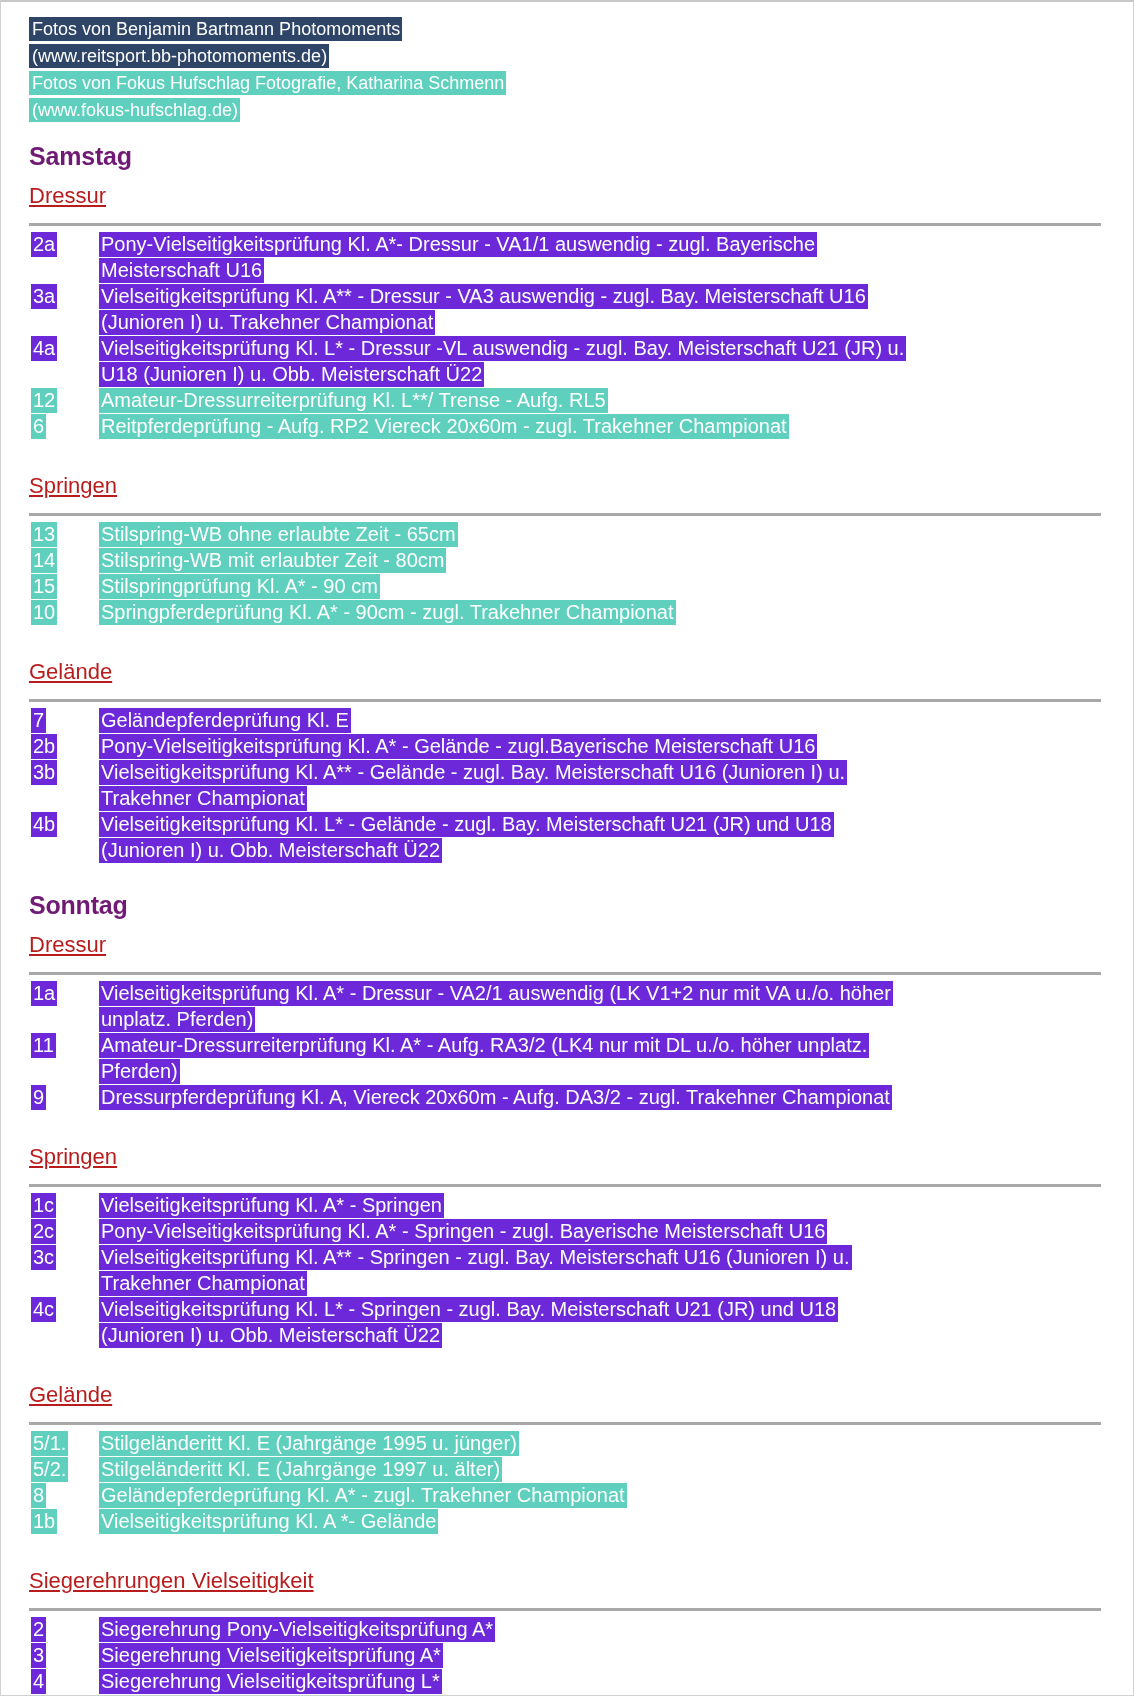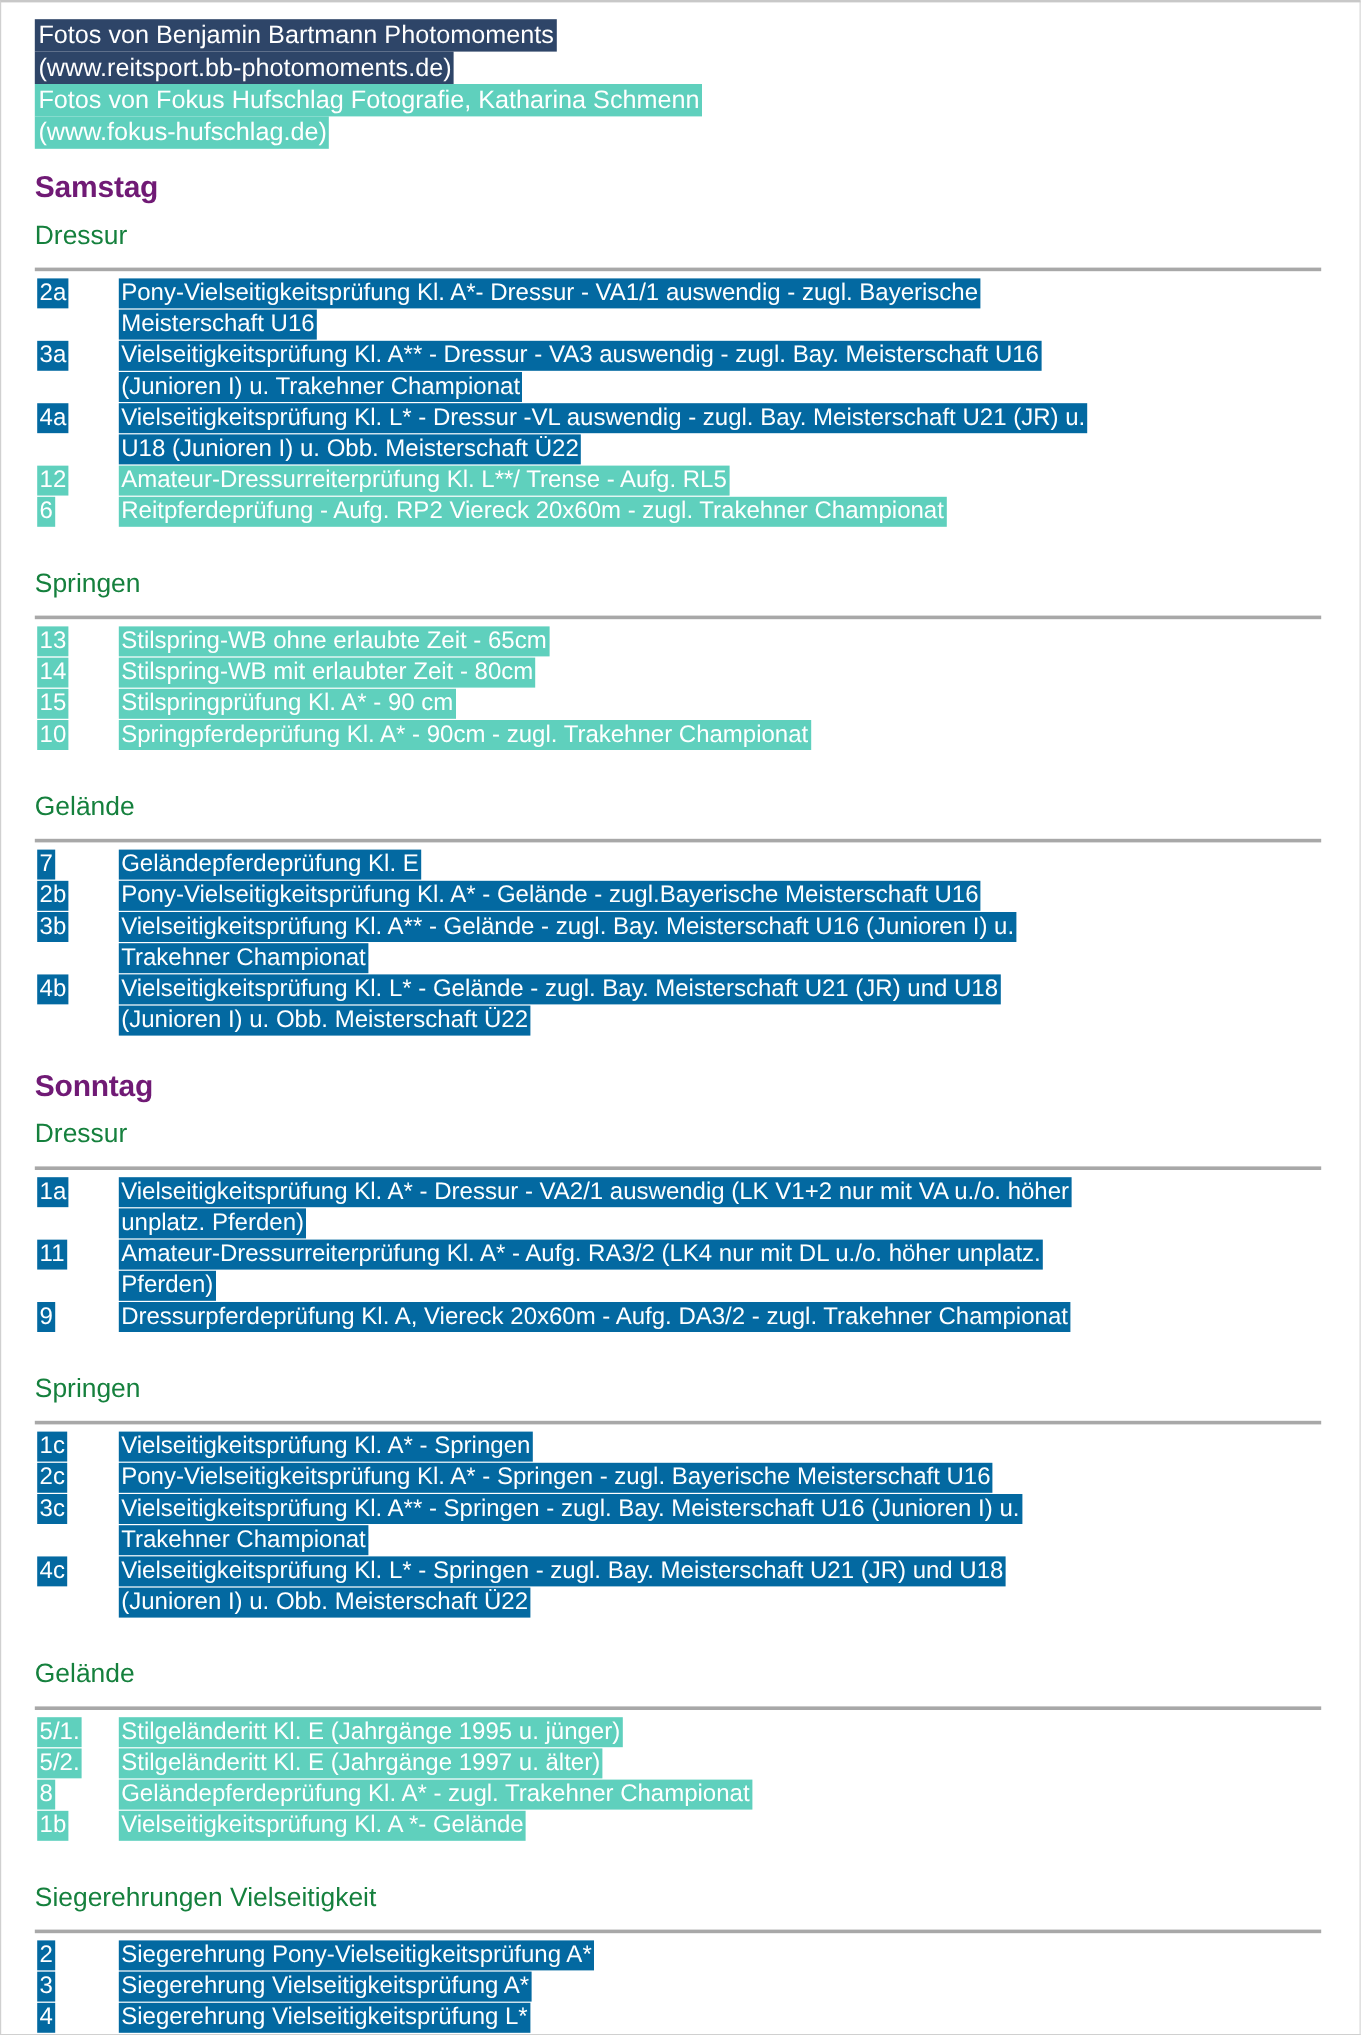--- a/index.html
+++ b/index.html
@@ -25,21 +25,21 @@
     padding: 14px 0 0 0;
   }
 
   
   .credits {
     margin: 0 0 18px 28px;
     max-width: 1060px;
   }
   .credit-line {
     display: block;
-    font-size: 21px;
+    font-size: 18px;
     line-height: 27px;
     color: #ffffff;
     white-space: pre-wrap;
   }
   .credit-line > span {
     display: inline;
     padding: 2px 2px 2px 3px;
     box-decoration-break: clone;
     -webkit-box-decoration-break: clone;
   }
@@ -50,22 +50,23 @@
   .day-heading {
     font-size: 25px;
     font-weight: bold;
     color: #701a75;
     margin: 6px 0 8px 28px;
     letter-spacing: -0.2px;
   }
   .sec-heading {
     font-size: 22px;
     font-weight: normal;
-    color: #15803d;
+    color: #b91c1c;
     margin: 12px 0 0 28px;
+    text-decoration: underline;
   }
 
   
   .rule {
     height: 3px;
     background: #a8a8a8;
     margin: 14px 0 5px 28px;
     width: 1072px;
   }
   .tbl {
@@ -96,21 +97,21 @@
   
   .row .num > i,
   .row .txt > i {
     font-style: normal;
     display: inline;
     padding: 1px 2px 2px 2px;
     box-decoration-break: clone;
     -webkit-box-decoration-break: clone;
   }
   .row.navy .num > i,
-  .row.navy .txt > i { background: #0369a1; text-align: right; }
+  .row.navy .txt > i { background: #6d28d9; text-align: right; }
   .row.teal .num > i,
   .row.teal .txt > i { background: #5fd0bd; }
 
   
   .row.navy .num.filled { background: #2e4568; }
 
   
   .row + .row::before {
     content: "";
     position: absolute;

